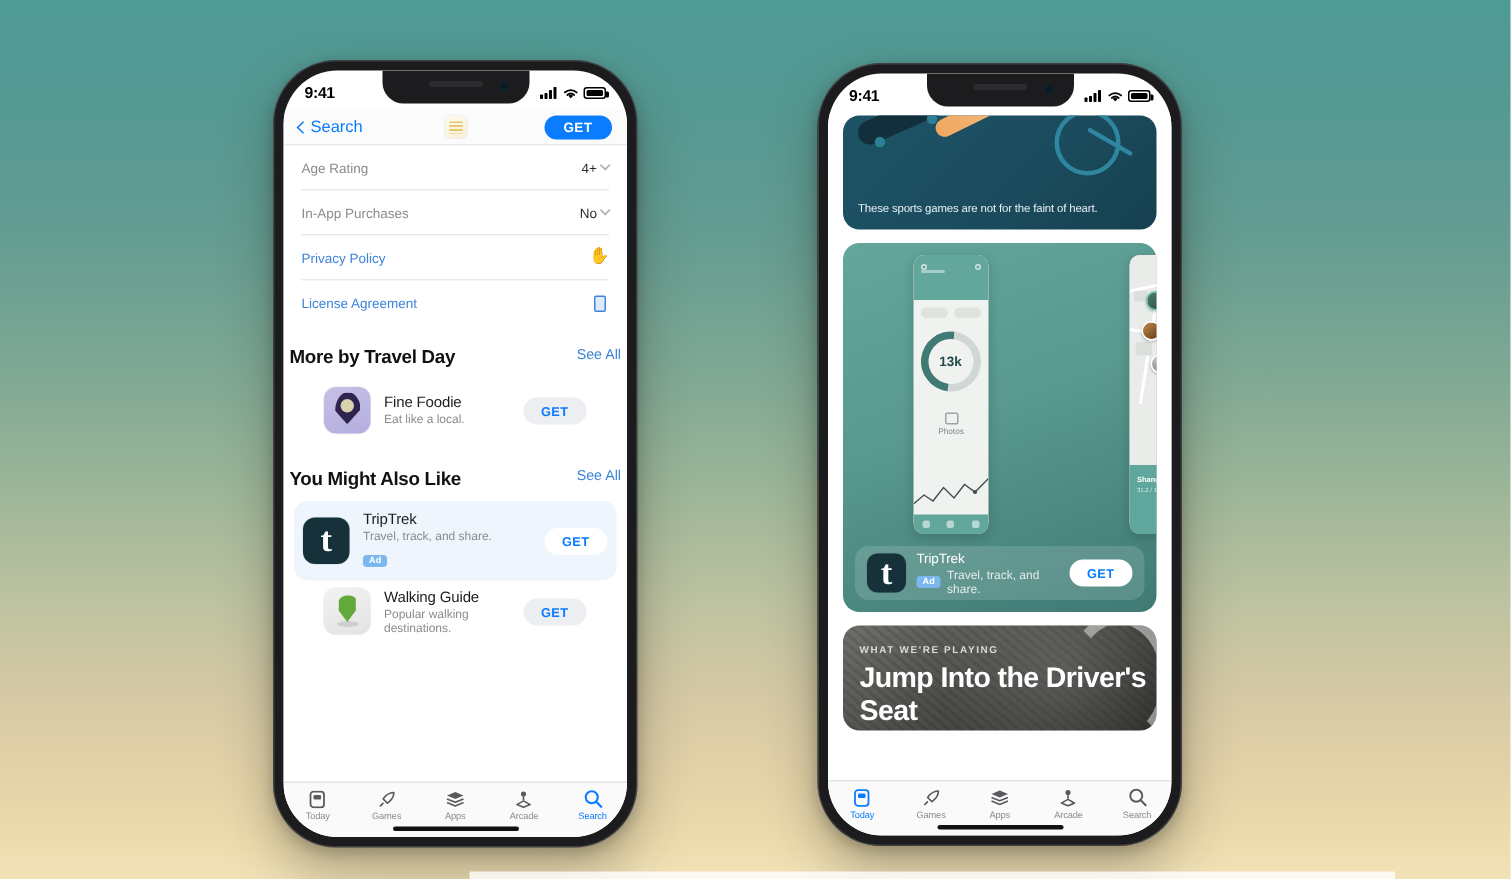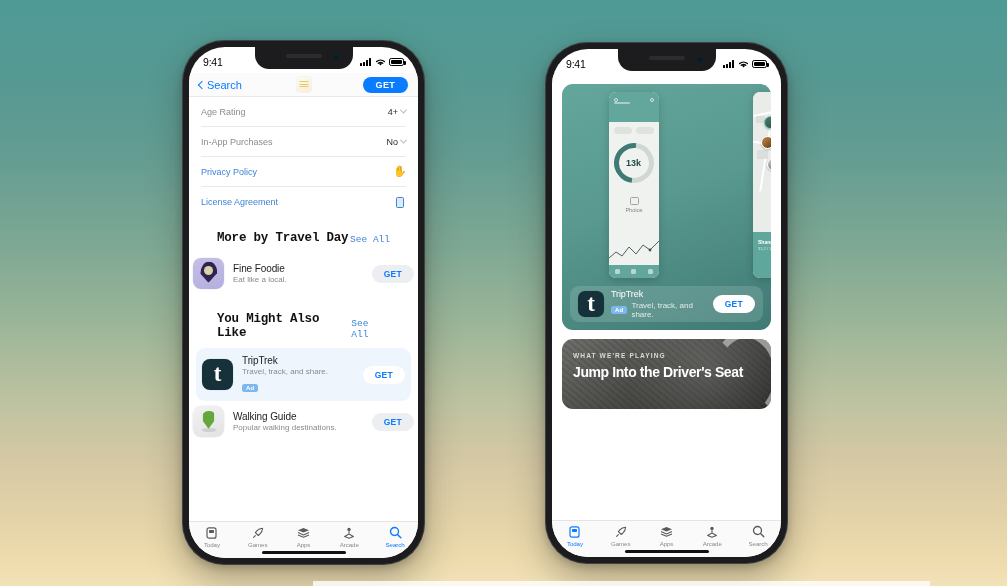--- a/index.html
+++ b/index.html
@@ -37,21 +37,21 @@
     width:98px; height:22px; background:#1c1c1e;
     border-bottom-left-radius:14px; border-bottom-right-radius:14px; z-index:30; }
   .notch .speaker{ position:absolute; top:7px; left:50%; transform:translateX(-50%);
     width:36px; height:4px; border-radius:3px; background:#2c2c2e; }
   .notch .cam{ position:absolute; top:7px; right:13px; width:7px; height:7px;
     border-radius:50%; background:#0c1b22; box-shadow:inset 0 0 2px #16333f; }
 
   
   .statusbar{ position:relative; height:26px; display:flex; align-items:center;
     justify-content:space-between; padding:4px 14px 0; z-index:20; }
-  .sb-time{ font-size:10.5px; font-weight:400; letter-spacing:-0.2px; color:#000; }
+  .sb-time{ font-size:10.5px; font-weight:700; letter-spacing:-0.2px; color:#000; }
   .sb-right{ display:flex; align-items:center; gap:3.5px; }
   .sig{ display:flex; align-items:flex-end; gap:1px; height:8px; }
   .sig i{ display:block; width:2px; background:#000; border-radius:0.5px; }
   .sig i:nth-child(1){height:3px} .sig i:nth-child(2){height:4.5px}
   .sig i:nth-child(3){height:6px} .sig i:nth-child(4){height:8px}
   .batt{ width:15px; height:8px; border:1px solid #000; border-radius:2.2px;
     position:relative; }
   .batt::before{ content:""; position:absolute; inset:1px; background:#000; border-radius:1px; }
   .batt::after{ content:""; position:absolute; right:-2.6px; top:2.2px;
     width:1.6px; height:3.4px; background:#000; border-radius:0 1px 1px 0; }
@@ -93,26 +93,26 @@
   .link-t{ font-size:9px; color:#3d84d8; }
   .lic{ width:12px; height:12px; display:flex; align-items:center; justify-content:center; }
   .ic-compass{ width:11px; height:11px; border-radius:50%; border:1.1px solid #3d84d8;
     position:relative; }
   .ic-compass::after{ content:""; position:absolute; left:2px; top:4.4px;
     width:7px; height:1.3px; background:#3d84d8; transform:rotate(-40deg); border-radius:1px; }
   .ic-hand{ font-size:11px; color:#1668d8; line-height:1; }
   .ic-doc{ width:8px; height:11px; border:1.1px solid #3d84d8; border-radius:1.5px;
     background:#dfeaf8; }
 
-  .sec-head{ display:flex; align-items:flex-end; justify-content:space-between;
-    padding:14px 28px 8px;font-family:Liberation Mono, monospace; }
+  .sec-head{ display:flex; align-items:flex-start; justify-content:space-between;
+    padding:14px 4px 8px; }
   .sec-title{ font-size:12.5px; font-weight:700; color:#111; letter-spacing:-0.2px; }
   .see-all{ font-size:9.5px; color:#3d84d8; }
 
-  .app-row{ display:flex; align-items:center; gap:9px; padding:5px 4px 9px; }
+  .app-row{ display:flex; align-items:center; gap:9px; padding:5px 27px 9px; }
   .app-row.promo{ background:#eef5fd; margin:0 7px; padding:7px 6px;
     border-radius:9px; }
   .app-ic{ width:31px; height:31px; border-radius:8px; flex:0 0 31px;
     position:relative; overflow:hidden; box-shadow:0 0 0 0.5px rgba(0,0,0,0.08); }
   .ic-foodie{ background:linear-gradient(160deg,#c6c0e6,#b3aede); }
   .ic-foodie .pin{ position:absolute; left:50%; top:46%; transform:translate(-50%,-50%);
     width:17px; height:21px; background:#2f2450;
     border-radius:50% 50% 50% 50%/58% 58% 42% 42%; clip-path:polygon(50% 100%,0 55%,0 0,100% 0,100% 55%); }
   .ic-foodie .pin::after{ content:""; position:absolute; left:50%; top:40%;
     transform:translate(-50%,-50%); width:9px; height:9px; border-radius:50%;
@@ -265,21 +265,21 @@
     overflow:hidden; background:linear-gradient(145deg,#6f6f6c 0%,#4c4c49 45%,#2e2e2c 100%); }
   .cp-tex{ position:absolute; inset:0;
     background:radial-gradient(circle at 70% 40%,rgba(255,255,255,0.14),transparent 55%),
                repeating-linear-gradient(40deg,rgba(0,0,0,0.10) 0 2px,transparent 2px 5px); }
   .cp-road{ position:absolute; right:-10px; top:-8px; width:70px; height:88px;
     border:7px solid rgba(225,225,222,0.55); border-radius:50%;
     border-left-color:transparent; border-bottom-color:transparent; }
   .card-playing .kicker{ position:absolute; left:11px; top:13px; color:#d9d9d6;
     font-size:6.6px; font-weight:700; letter-spacing:1.1px; }
   .card-playing .head{ position:absolute; left:11px; top:25px; color:#fff;
-    font-size:14px; font-weight:700; line-height:1.18; letter-spacing:-0.4px; }
+    font-size:19px; font-weight:700; line-height:1.18; letter-spacing:-0.4px; }
 </style>
 </head>
 <body>
 
 <div class="phone" id="phone-left">
   <div class="screen">
 
     <div class="notch">
       <div class="speaker"></div>
       <div class="cam"></div>
@@ -466,20 +466,27 @@
           <path d="M5.5 7.6 L7.1 5.8 A2.4 2.4 0 0 0 3.9 5.8 Z" fill="#000"></path>
           <path d="M1.6 3.6 A5.8 5.8 0 0 1 9.4 3.6" stroke="#000" stroke-width="1.3" fill="none" stroke-linecap="round"></path>
           <path d="M3.2 5.3 A3.5 3.5 0 0 1 7.8 5.3" stroke="#000" stroke-width="1.2" fill="none" stroke-linecap="round"></path>
         </svg>
         <div class="batt"></div>
       </div>
     </div>
 
     <div class="feed">
 
+      <div class="card-sports">
+        <span class="sk-board"></span>
+        <span class="sk-ski"></span>
+        <span class="sk-wheel"></span>
+        <span class="sk-bar"></span>
+        <div class="card-sports-txt">These sports games are not for the faint of heart.</div>
+      </div>
 
       <div class="card-preview">
         <div class="mockups">
 
           <div class="mk mk1">
             <div class="mk-top">
                 <i class="dot l"></i>
                 <i class="dot r"></i>
               </div>
             <div class="chips">

